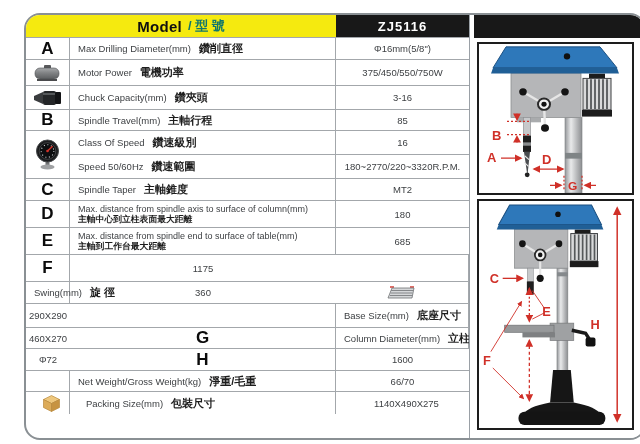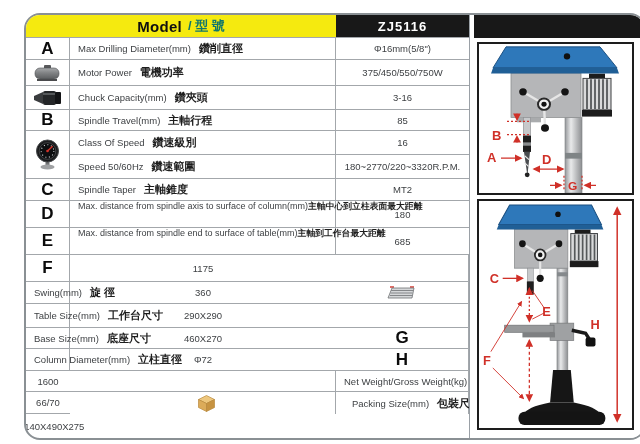--- a/index.html
+++ b/index.html
@@ -15,21 +15,21 @@
   .hdr-model .en{font-weight:800;font-size:15px;color:#101010;letter-spacing:.3px;}
   .hdr-model .zh{font-weight:700;font-size:13px;color:#0f766e;}
   .hdr-val{background:#181818;color:#fff;justify-content:center;font-weight:800;font-size:13px;
     letter-spacing:1px;border-right:none;}
   .icon-c{justify-content:center;}
   .letter{font-size:17px;font-weight:800;color:#0b0b0b;}
   .span2{grid-row:span 2;}
   .desc-c{padding-left:8px;gap:8px;}
   .desc-c .en{font-size:9.5px;color:#3e4144;white-space:nowrap;}
   .desc-c .zh{font-size:11px;font-weight:700;color:#1d1d1d;white-space:nowrap;}
-  .two{flex-direction:row;align-items:flex-start;justify-content:space-between;gap:0;}
+  .two{flex-direction:column;align-items:flex-start;justify-content:center;gap:0;}
   .two .en{font-size:9px;line-height:10.5px;}
   .two .zh{font-size:8.8px;line-height:10.5px;}
   .val-c{justify-content:center;font-size:9.5px;color:#3e4144;border-right:none;white-space:nowrap;}
   .nb{border-bottom:none;margin-left:8px;}
   
   .right-panel{flex:1;border-left:1px solid #9aa0a6;display:flex;flex-direction:column;background:#fff;}
   .black-strip{height:23px;background:#181818;margin-left:4px;}
   .diag{border:2px solid #1d1d1d;background:#fff;}
   .diag-top{margin:4px 10px 2px 7px;height:149px;}
   .diag-bot{margin:2px 10px 8px 7px;flex:1;}
@@ -165,24 +165,20 @@
     <div class="c icon-c">
       <svg width="30" height="16" viewBox="0 0 30 16">
         <line x1="3" y1="2" x2="7" y2="2" stroke="#d03028" stroke-width="1.4"></line>
         <line x1="23" y1="2" x2="27" y2="2" stroke="#d03028" stroke-width="1.4"></line>
         <polygon points="5,3 27,3 25,13 1,13" fill="#d5d7d9" stroke="#6f7173" stroke-width=".8"></polygon>
         <line x1="4" y1="5.5" x2="26" y2="5.5" stroke="#85878a" stroke-width="1"></line>
         <line x1="3.5" y1="8" x2="25.5" y2="8" stroke="#85878a" stroke-width="1"></line>
         <line x1="3" y1="10.5" x2="25" y2="10.5" stroke="#85878a" stroke-width="1"></line>
       </svg>
     </div>
-    <div class="c desc-c">
-        <span class="en">Table Size(mm)</span>
-        <span class="zh">工作台尺寸</span>
-      </div>
     <div class="c val-c">290X290</div>
 
     <div class="c icon-c"></div>
     <div class="c desc-c">
         <span class="en">Base Size(mm)</span>
         <span class="zh">底座尺寸</span>
       </div>
     <div class="c val-c">460X270</div>
 
     <div class="c icon-c">

